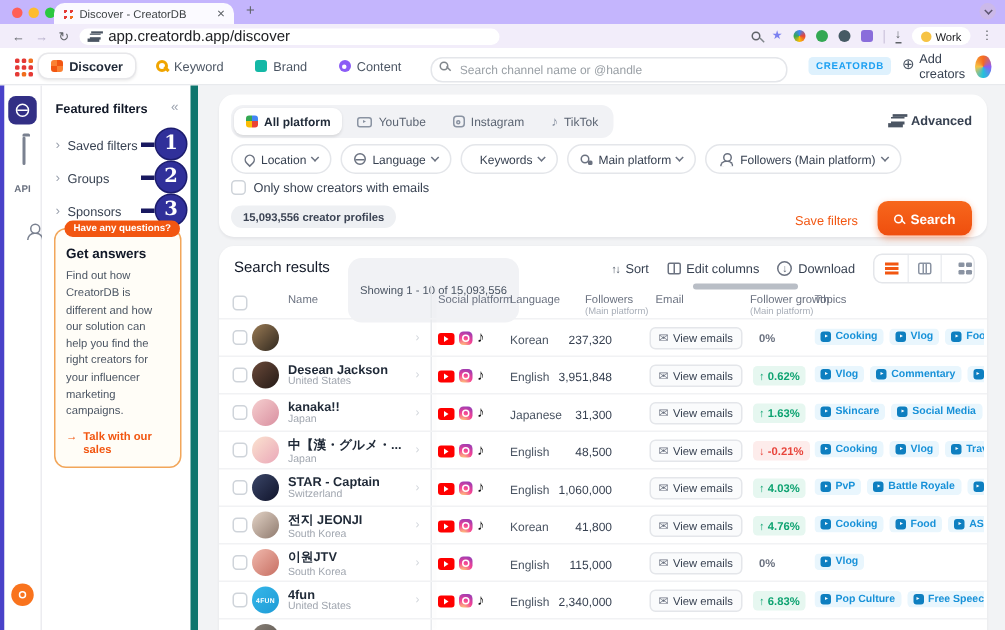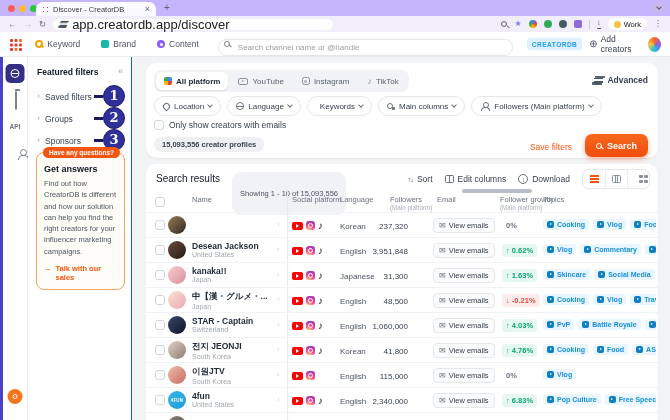--- a/index.html
+++ b/index.html
@@ -16,21 +16,21 @@
   .favicon{width:7px;height:7px;border-radius:1px;background:
     radial-gradient(circle 1px at 1.5px 1.5px,#e53935 99%,transparent),
     radial-gradient(circle 1px at 5.5px 1.5px,#e53935 99%,transparent),
     radial-gradient(circle 1px at 1.5px 5.5px,#e53935 99%,transparent),
     radial-gradient(circle 1px at 5.5px 5.5px,#f06e1d 99%,transparent)}
   .newtab{position:absolute;left:164px;top:2px;font-size:10px;color:#5f6368}
   .strip-chev{position:absolute;right:6px;top:2px;width:11px;height:11px;border-radius:50%;background:#cbb9e9;display:flex;align-items:center;justify-content:center}
   .navbar{position:absolute;left:0;top:16px;width:670px;height:16px;background:#f2edfa;display:flex;align-items:center;gap:7px;padding:0 8px}
   .nav-arrow{font-size:8.5px;color:#5f6368;line-height:1}
   .urlbar{width:280px;height:11px;background:#fff;border-radius:6px;display:flex;align-items:center;gap:4px;padding:0 6px}
-  .url-text{font-size:13px;color:#202124;white-space:nowrap}
+  .url-text{font-size:10px;color:#202124;white-space:nowrap}
   .chrome-ic{font-size:8px;color:#5f6368;line-height:1}
   .ext-dot{width:8px;height:8px;border-radius:50%}
   .workpill{height:12px;background:#fff;border-radius:6px;display:flex;align-items:center;gap:3px;padding:0 6px}
   .workpill b{font-size:7.5px;color:#202124;font-weight:normal}
   .chev{width:4px;height:4px;border-right:1.2px solid #5c5470;border-bottom:1.2px solid #5c5470;transform:rotate(45deg);margin-top:-2px}
 
   
   .appheader{position:absolute;left:0;top:32px;width:670px;height:25px;background:#fff;border-bottom:1px solid #e8eaed;display:flex;align-items:center;gap:7px;padding:0 9px}
   .logo-grid{width:13px;height:13px;position:relative}
   .logo-grid::before{content:"";position:absolute;left:1px;top:1px;width:3px;height:3px;border-radius:1px;background:#e53935;
@@ -64,21 +64,21 @@
   .ric-discover i::after{content:"";position:absolute;left:0;top:2.8px;width:6.5px;height:1.2px;background:#fff}
   .ric-folder{width:12px;height:9px;border:1.3px solid #7a8190;border-radius:2px;position:relative}
   .ric-folder::before{content:"";position:absolute;left:-1px;top:-3px;width:5px;height:2px;background:#7a8190;border-radius:1px 1px 0 0}
   .ric-api{font-size:6.5px;font-weight:bold;color:#6b7280}
   .ric-people{width:12px;height:10px;position:relative}
   .ric-people::before{content:"";position:absolute;left:3px;top:0;width:5px;height:5px;border:1.2px solid #7a8190;border-radius:50%}
   .ric-people::after{content:"";position:absolute;left:1px;top:6px;width:9px;height:4px;border:1.2px solid #7a8190;border-bottom:none;border-radius:5px 5px 0 0}
   .ric-support{width:15px;height:15px;border-radius:50%;background:#f9731d;display:flex;align-items:center;justify-content:center}
   .ric-support i{width:5px;height:5px;border:1.3px solid #fff;border-radius:50%}
 
-  .sidebar{position:absolute;left:28px;top:57px;width:104px;height:363px;background:#fff;border-right:1px solid #0f766e}
+  .sidebar{position:absolute;left:28px;top:57px;width:104px;height:363px;background:#fff;border-right:5px solid #0f766e}
   .sb-title{position:absolute;left:9px;top:10px;font-size:8.5px;font-weight:bold;color:#111827}
   .sb-collapse{position:absolute;right:8px;top:9px;font-size:9px;color:#9ca3af}
   .sb-item{position:absolute;left:0;width:104px;height:18px}
   .sb-chev{position:absolute;left:9px;top:3px;font-size:9px;color:#9ca3af}
   .sb-label{position:absolute;left:17px;top:4px;font-size:8.5px;color:#374151}
   .step-dash{position:absolute;left:66px;top:7px;width:9px;height:2.5px;background:#191960}
   .step-circle{position:absolute;left:75px;top:-3px;width:22px;height:22px;border-radius:50%;background:#30309a;border:1.5px solid #1d1d6e;color:#fff;
     font:bold 13px/19px "DejaVu Serif",serif;text-align:center}
 
   .helpcard{position:absolute;left:8px;right:6px;top:95px;border:1px solid #f2a65a;border-radius:8px;background:#fffdf7;padding:10px 7px 7px}
@@ -215,20 +215,24 @@
     <span class="workpill">
       <span class="ext-dot" style="width:7px;height:7px;background:#f6c344"></span>
       <b>Work</b>
     </span>
     <span class="chrome-ic">⋮</span>
   </div>
 
   <div class="appheader">
     <span class="logo-grid"></span>
     <span id="appnav" style="display:flex;gap:5px;align-items:center">
+        <span class="nav-pill active">
+          <span class="np-ic np-discover"></span>
+          <span>Discover</span>
+        </span>
         <span class="nav-pill">
           <span class="np-ic np-keyword"></span>
           <span>Keyword</span>
         </span>
         <span class="nav-pill">
           <span class="np-ic np-brand"></span>
           <span>Brand</span>
         </span>
         <span class="nav-pill">
           <span class="np-ic np-content"></span>
@@ -329,21 +333,21 @@
           <span>Language</span>
           <i class="chev"></i>
         </span>
         <span class="chip">
           <span class="ci-hash"></span>
           <span>Keywords</span>
           <i class="chev"></i>
         </span>
         <span class="chip">
           <span class="ci-platform"></span>
-          <span>Main columns</span>
+          <span>Main platform</span>
           <i class="chev"></i>
         </span>
         <span class="chip">
           <span class="ci-people"></span>
           <span>Followers (Main platform)</span>
           <i class="chev"></i>
         </span>
       </div>
     <div class="emailchk">
       <span class="checkbox"></span>

